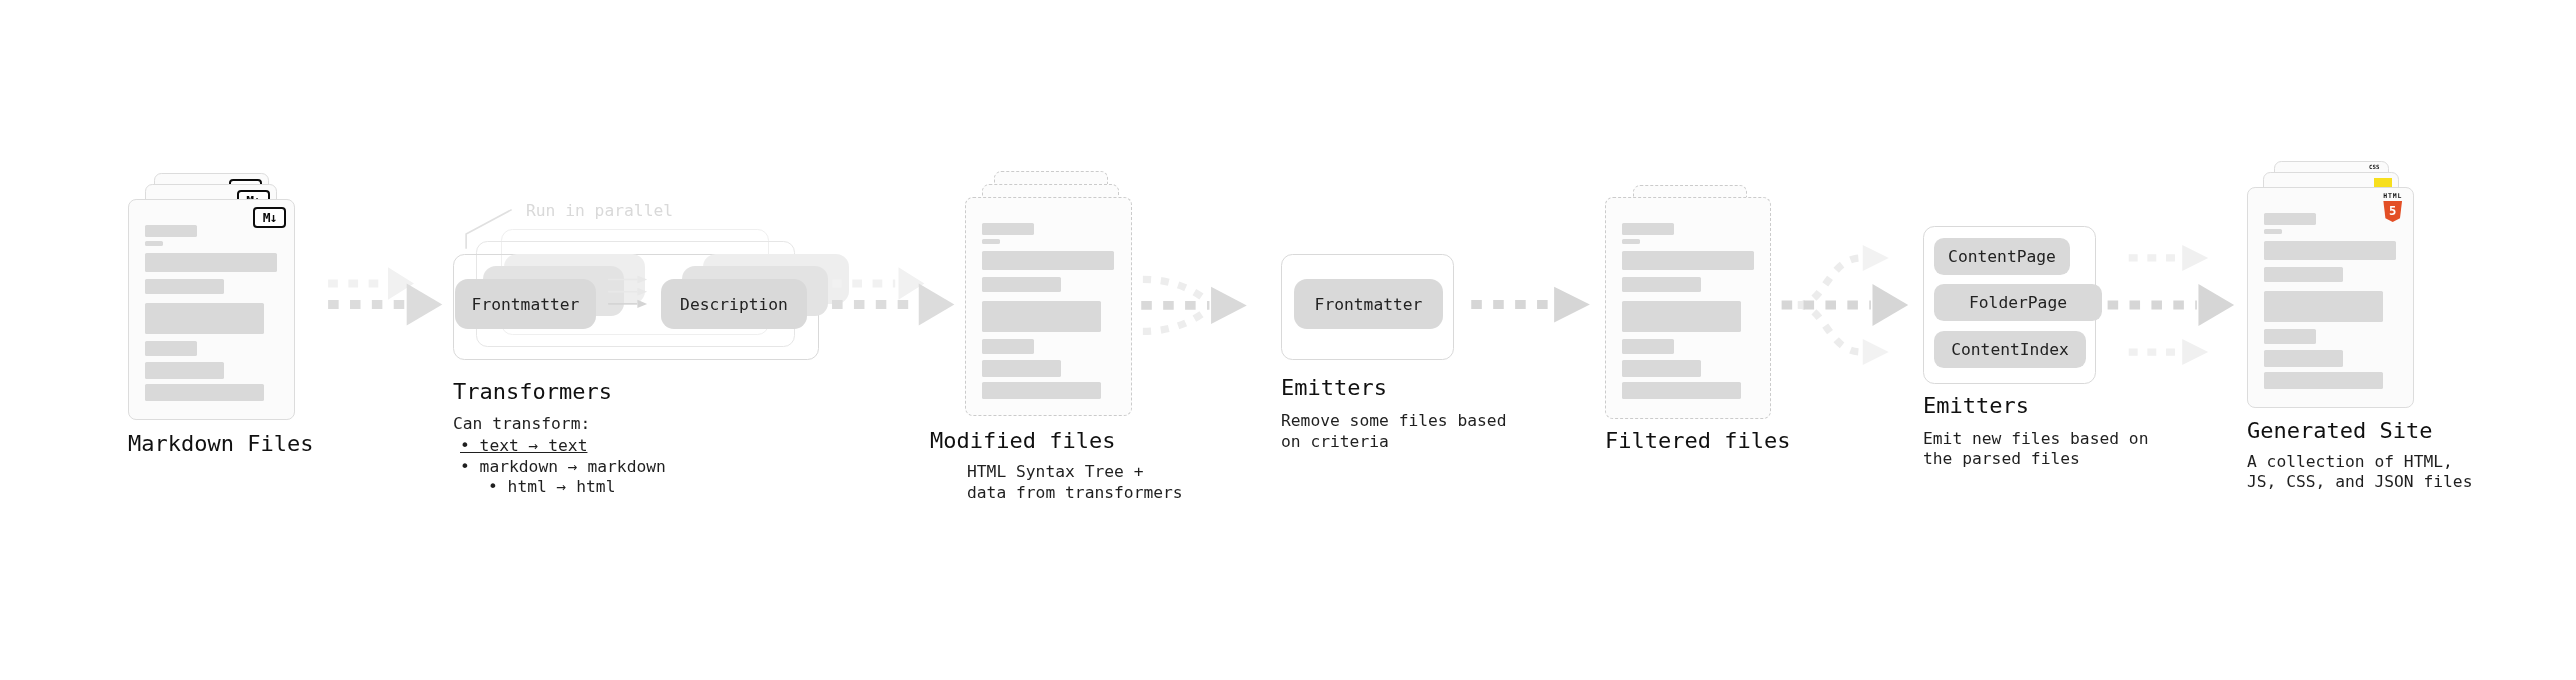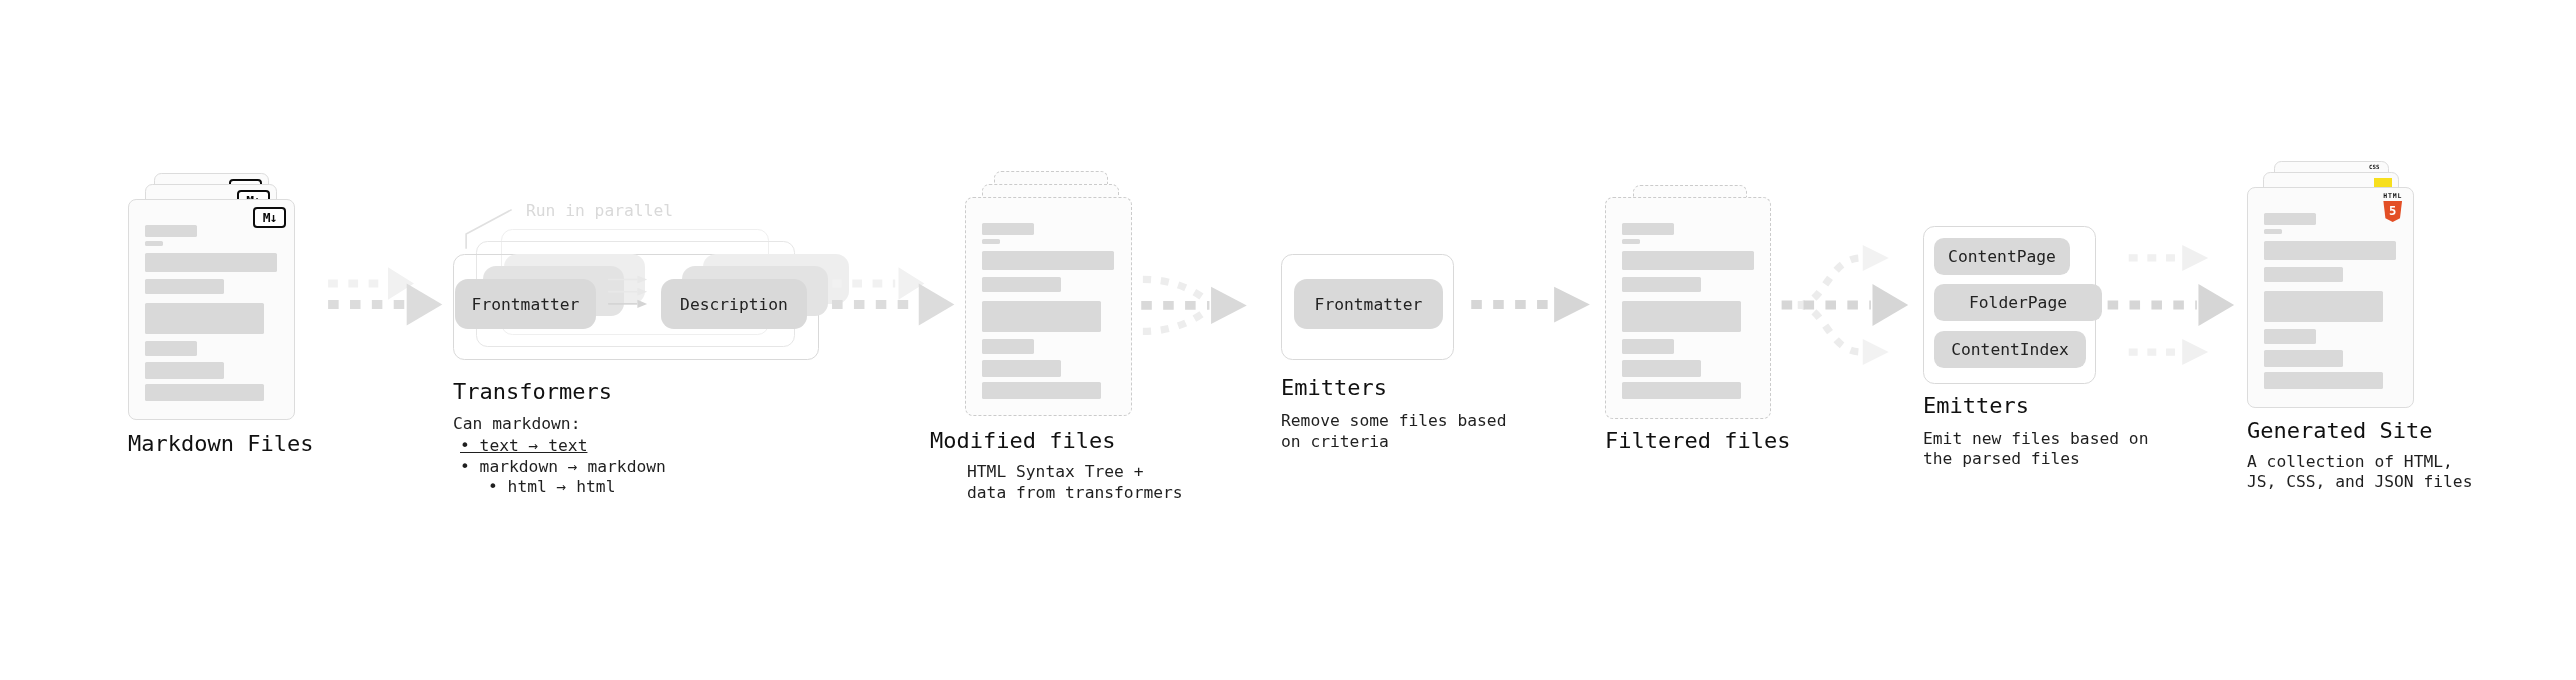--- a/index.html
+++ b/index.html
@@ -166,21 +166,21 @@
 <div class="abs pill" id="tr-pr">Description</div>
 <svg class="abs" id="tr-arrows" width="49" height="39" viewBox="0 0 60 48">
   <line x1="0" y1="8" x2="36" y2="8" stroke="#e8e8e8" stroke-width="2"></line>
   <polygon points="36,3 36,13 48,8" fill="#e8e8e8"></polygon>
   <line x1="0" y1="23" x2="36" y2="23" stroke="#e8e8e8" stroke-width="2"></line>
   <polygon points="36,18 36,28 48,23" fill="#e8e8e8"></polygon>
   <line x1="0" y1="38" x2="36" y2="38" stroke="#d4d4d4" stroke-width="2"></line>
   <polygon points="36,33 36,43 48,38" fill="#d4d4d4"></polygon>
 </svg>
 <div class="abs stage-label" id="tr-label">Transformers</div>
-<div class="abs desc" id="tr-desc-title">Can markdown:</div>
+<div class="abs desc" id="tr-desc-title">Can transform:</div>
 <div class="abs desc" id="tr-b1">• text → text</div>
 <div class="abs desc" id="tr-b2">• markdown → markdown</div>
 <div class="abs desc" id="tr-b3">• html → html</div>
 
 <svg class="abs" id="conn-b" width="130" height="81" viewBox="0 0 160 100">
   <line x1="6" y1="24" x2="84" y2="24" stroke="#f1f1f1" stroke-width="10" stroke-dasharray="12 13"></line>
   <polygon points="88,4 88,44 120,24" fill="#f1f1f1"></polygon>
   <line x1="6" y1="50" x2="110" y2="50" stroke="#dcdcdc" stroke-width="11" stroke-dasharray="13 14"></line>
   <polygon points="113,24 113,76 157,50" fill="#dcdcdc"></polygon>
 </svg>

